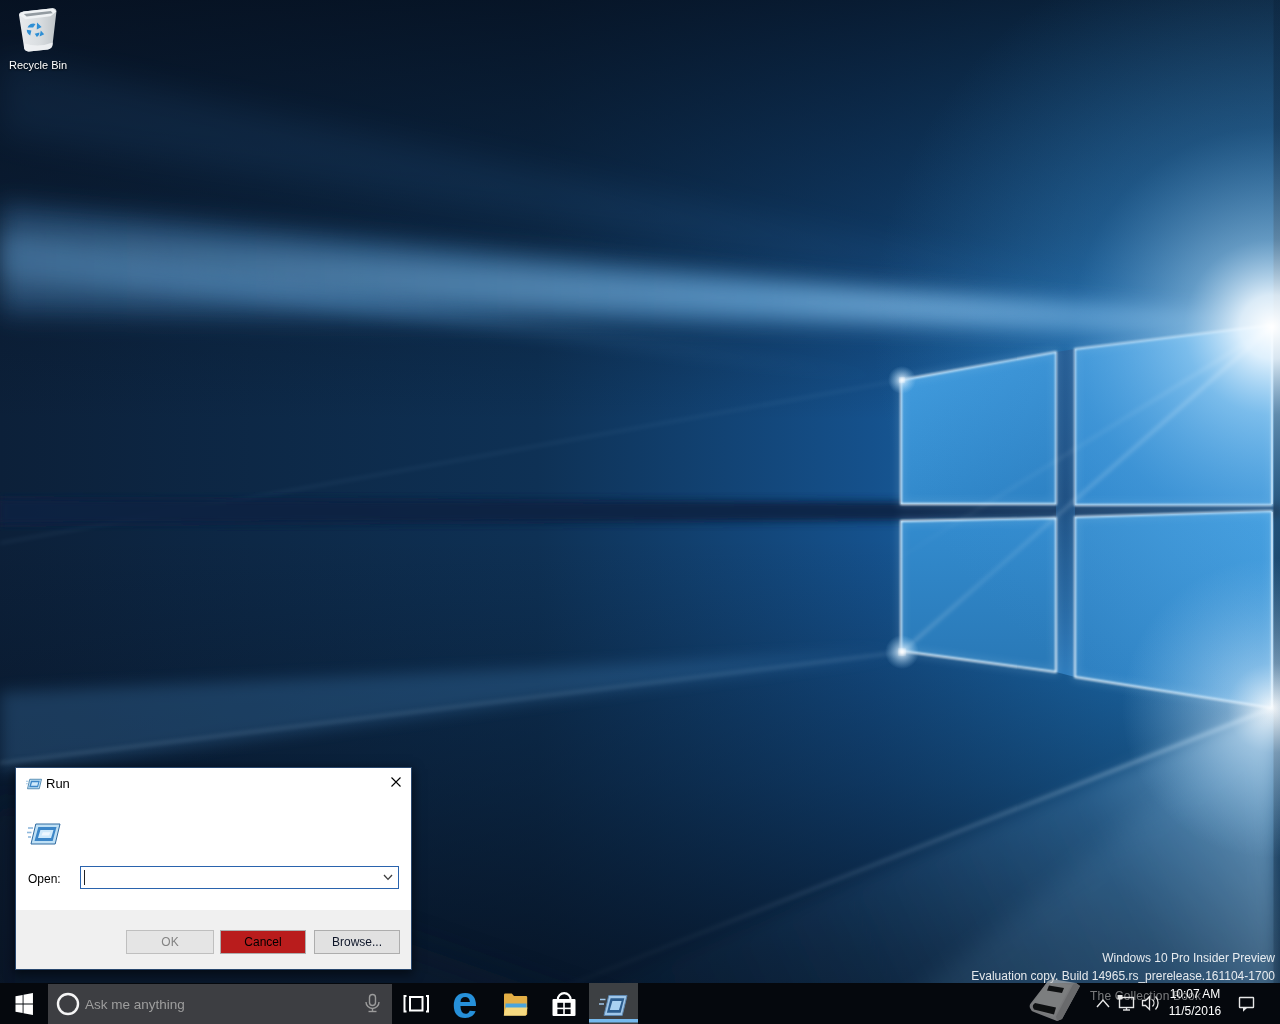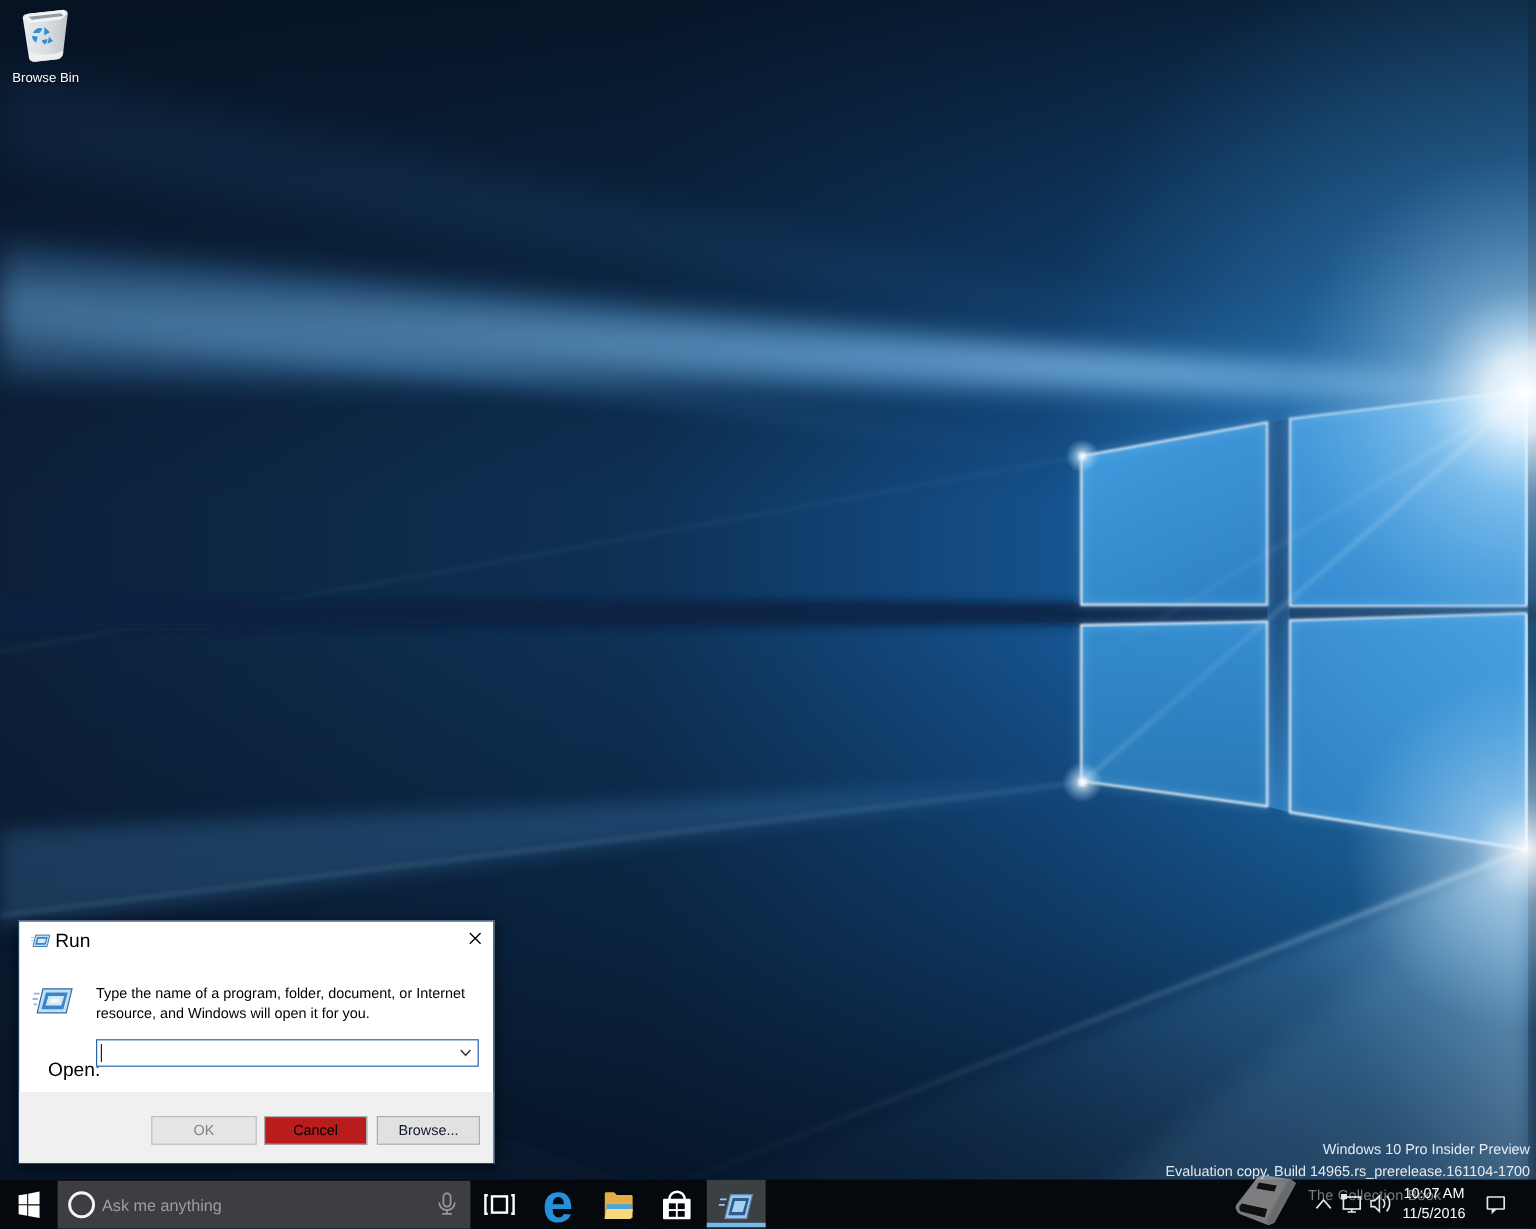--- a/index.html
+++ b/index.html
@@ -198,52 +198,51 @@
   <path d="M23.8,14 L50.8,11.1 L52.8,13.3 L26.6,16.4 Z" fill="#939ba1"></path>
   <path d="M24.3,43.3 Q38,48.2 52.7,42.5 L52.6,44.2 C52.4,46.9 50.8,48.9 47.9,49.4 L29,51.4 C26.1,51.7 24.2,50 24,47.3 Z" fill="#eef1f3" opacity="0.9"></path>
   <g fill="#2e8fd5">
     <path d="M27.5,27.5 a6,6 0 0 1 8,-3.6 l-2.4,3.6 z"></path>
     <path d="M37,22.5 l4.6,4.4 -4.8,2.6 z"></path>
     <path d="M26.8,29.8 l4.6,0.8 -1.2,4.8 a6,6 0 0 1 -3.4,-5.6 z"></path>
     <path d="M39.5,32.5 a5,5 0 0 1 -2.6,4.6 l-2.2,-3.4 z"></path>
     <path d="M40.8,30.6 l3.4,3.6 -4.6,2.2 z"></path>
   </g>
 </svg>
-<div class="abs" style="left:0px;top:59px;width:76px;text-align:center;color:#fff;font-size:11px;text-shadow:0 1px 2px rgba(0,0,0,0.9);">Browse Bin</div>
+<div class="abs" style="left:0px;top:59px;width:76px;text-align:center;color:#fff;font-size:11px;text-shadow:0 1px 2px rgba(0,0,0,0.9);">Recycle Bin</div>
 
 <div class="abs" style="right:5px;top:950px;text-align:right;color:rgba(255,255,255,0.88);font-size:12px;line-height:17.5px;">
 Windows 10 Pro Insider Preview<br>Evaluation copy. Build 14965.rs_prerelease.161104-1700
 </div>
 
 <div class="abs" id="rundlg" style="left:15px;top:767px;width:395px;height:201px;background:#fff;border:1px solid #28476d;box-shadow:0 3px 10px 1px rgba(0,0,0,0.55);">
   <svg class="abs" style="left:10px;top:9px;" width="16" height="14" viewBox="0 0 32 21">
     <g>
       <polygon points="3,20 7.5,1 31,1 26.5,20" fill="#bfe0f5" stroke="#33719f" stroke-width="1.5"></polygon>
       <polygon points="6.5,17 10,4 27.5,4 24,17" fill="#3c86c8"></polygon>
       <polygon points="10,14 12,7 24.5,7 22.5,14" fill="#cfe9fb"></polygon>
       <line x1="0" y1="5" x2="5" y2="5" stroke="#7fb2d9" stroke-width="1.5"></line>
       <line x1="0" y1="10" x2="3.5" y2="10" stroke="#7fb2d9" stroke-width="1.5"></line>
     </g>
   </svg>
-  <div class="abs" style="left:30px;top:8px;font-size:16px;color:#000;">Run</div>
+  <div class="abs" style="left:30px;top:8px;font-size:13px;color:#000;">Run</div>
   <svg class="abs" style="left:374px;top:8px;" width="12" height="12" viewBox="0 0 12 12">
     <path d="M1.5,1.5 L10.5,10.5 M10.5,1.5 L1.5,10.5" stroke="#000" stroke-width="1.1"></path>
   </svg>
 
   <svg class="abs" style="left:11px;top:55px;" width="34" height="22" viewBox="0 0 34 22">
     <polygon points="4,21 8.8,1 33,1 28.2,21" fill="#bfe0f5" stroke="#2f6aa0" stroke-width="1"></polygon>
     <polygon points="7.5,18 11.3,4 29.5,4 25.7,18" fill="#3c86c8"></polygon>
     <polygon points="11,15 13.4,7 26.5,7 24.1,15" fill="#cfe9fb"></polygon>
     <polygon points="14.5,12.6 15.8,9.2 23.3,9.2 22,12.6" fill="#eef7ff"></polygon>
     <line x1="1" y1="5" x2="6" y2="5" stroke="#8fb8dc" stroke-width="1.6"></line>
     <line x1="0" y1="9.5" x2="4.5" y2="9.5" stroke="#8fb8dc" stroke-width="1.6"></line>
     <line x1="1" y1="14" x2="4" y2="14" stroke="#8fb8dc" stroke-width="1.6"></line>
   </svg>
-  <div class="abs" style="left:64px;top:52px;font-size:12px;line-height:16px;color:#000;">Type the name of a program, folder, document, or Internet<br>resource, and Windows will open it for you.</div>
-  <div class="abs" style="left:24px;top:104px;font-size:16px;color:#000;margin-top:12px;">Open:</div>
+  <div class="abs" style="left:12px;top:104px;font-size:12px;color:#000;">Open:</div>
   <div class="abs" style="left:64px;top:98px;width:317px;height:21px;background:#fff;border:1px solid #2a63ad;">
     <div class="abs" style="left:3px;top:3px;width:1px;height:15px;background:#222;"></div>
     <svg class="abs" style="right:5px;top:7px;" width="10" height="7" viewBox="0 0 10 7">
       <path d="M1,1 L5,5.4 L9,1" fill="none" stroke="#3c3c3c" stroke-width="1.3"></path>
     </svg>
   </div>
   <div class="abs" style="left:0px;top:142px;width:395px;height:59px;background:#f0f0f0;"></div>
   <div class="abs" style="left:110px;top:162px;width:88px;height:24px;background:#e5e5e5;border:1px solid #bfbfbf;box-sizing:border-box;text-align:center;font-size:12px;color:#838383;line-height:22px;">OK</div>
   <div class="abs" style="left:204px;top:162px;width:86px;height:24px;background:#b91c1c;border:1px solid #adadad;box-sizing:border-box;text-align:center;font-size:12px;color:#000;line-height:22px;">Cancel</div>
   <div class="abs" style="left:298px;top:162px;width:86px;height:24px;background:#e1e1e1;border:1px solid #adadad;box-sizing:border-box;text-align:center;font-size:12px;color:#0f172a;line-height:22px;">Browse...</div>

